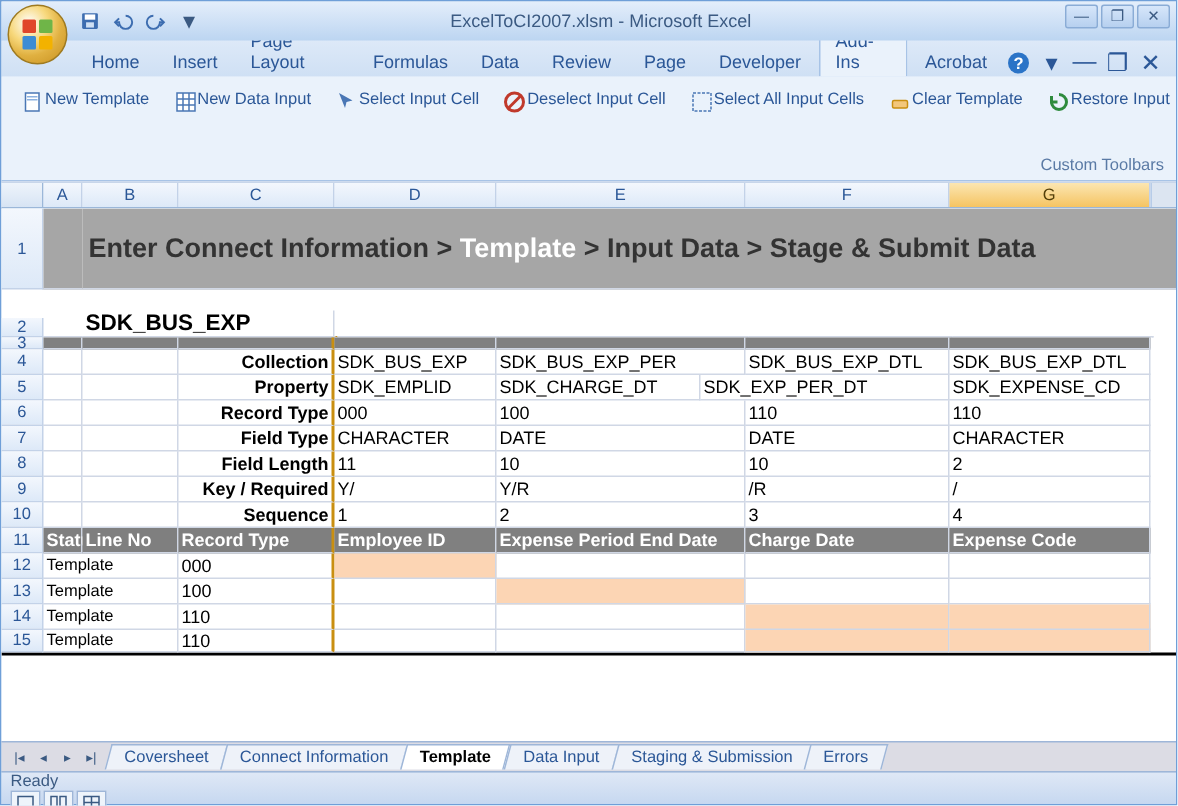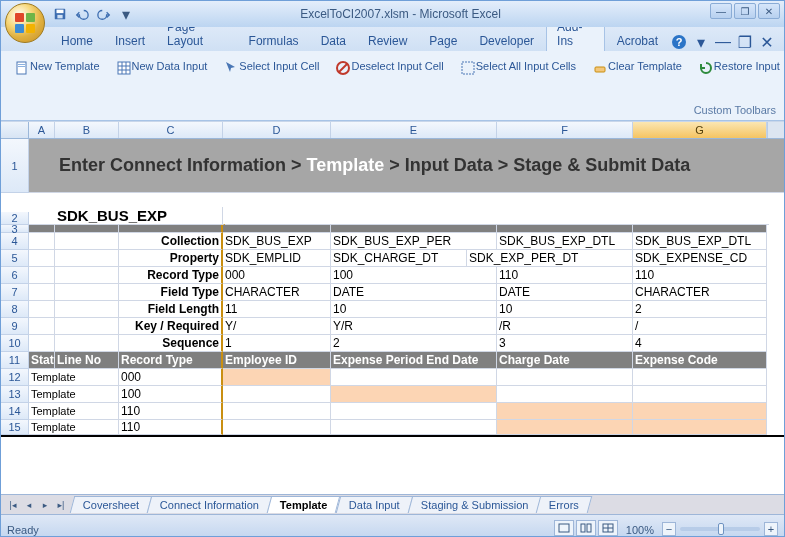--- a/index.html
+++ b/index.html
@@ -57,21 +57,21 @@
   .hdr2b { background:#808080; color:#fff; font-weight:700; font-size:12px;}
   .orange { background:#fcd5b4; }
   .thin { font-size:11px; }
   
   .sheet-tabs { height:20px; background:#dcdce4; display:flex; align-items:center; border-top:1px solid #9eb6d8;}
   .nav-arrows { display:flex; gap:0; padding:0 4px;}
   .nav-arrow { width:16px; height:16px; display:flex; align-items:center; justify-content:center; color:#3b5a82; cursor:pointer; font-size:9px;}
   .sheettab { font-size:11px; padding:2px 10px; background:#eef2f9; border:1px solid #9eb6d8; border-bottom:none; margin-left:-1px; color:#2b5797; cursor:pointer; transform:skewX(-15deg);}
   .sheettab span{ display:inline-block; transform:skewX(15deg);}
   .sheettab.active{ background:#fff; font-weight:700; color:#000;}
-  .statusbar { height:22px; background:linear-gradient(#dfe8f6,#c6d8f0); border-top:1px solid #9eb6d8; display:flex; align-items:flex-end; font-size:11px; color:#3b5a82; padding:0 6px;}
+  .statusbar { height:22px; background:linear-gradient(#dfe8f6,#c6d8f0); border-top:1px solid #9eb6d8; display:flex; align-items:flex-start; font-size:11px; color:#3b5a82; padding:0 6px;flex-direction:column;}
   .statusbar .spacer { flex:1; }
   .view-btns { display:flex; gap:2px; }
   .view-btn { width:20px; height:16px; border:1px solid #9eb6d8; background:#eef4fb; cursor:pointer; display:flex; align-items:center; justify-content:center;}
   .zoom { display:flex; align-items:center; gap:4px; margin-left:8px; }
   .zoom-track{ width:80px; height:4px; background:#b7cce8; position:relative; border-radius:2px;}
   .zoom-thumb{ position:absolute; left:38px; top:-4px; width:6px; height:12px; background:#eef4fb; border:1px solid #6f93c1; border-radius:2px;}
   .zoom-btn{ width:14px; height:14px; border:1px solid #9eb6d8; background:#eef4fb; display:flex; align-items:center; justify-content:center; font-size:11px; cursor:pointer;}
   .scroll-right { width:18px; background:#dce5f1; border-left:1px solid #b7cce8; }
 </style>
 </head>

